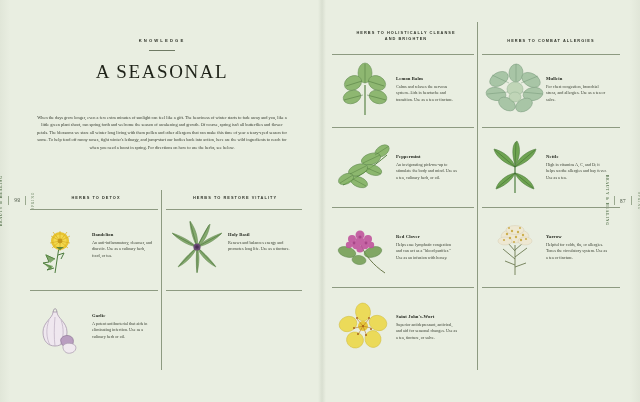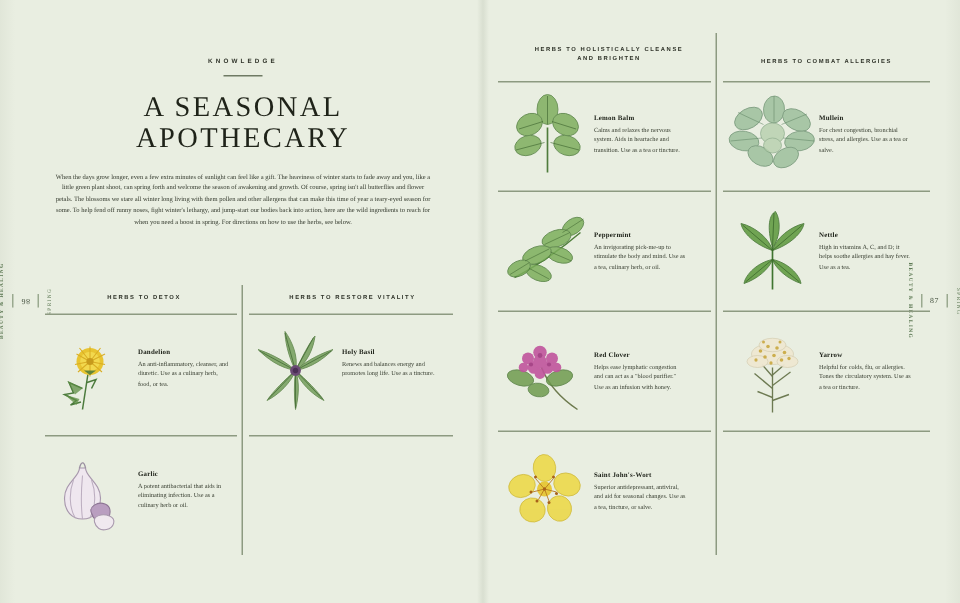--- a/index.html
+++ b/index.html
@@ -204,21 +204,20 @@
         <span class="rail-sep"></span>
         <span class="rail-word">Spring</span>
       </div>
     </div>
 
     <div id="masthead">
       <div id="eyebrow">KNOWLEDGE</div>
       <div id="eyebrow-rule"></div>
       <h1 id="title">
         <span>A SEASONAL</span><br>
-        <span>APOTHECARY</span>
       </h1>
     </div>
 
     <div id="intro">When the days grow longer, even a few extra minutes of sunlight can feel like a gift. The heaviness of winter starts to fade away and you, like a little green plant shoot, can spring forth and welcome the season of awakening and growth. Of course, spring isn't all butterflies and flower petals. The blossoms we stare all winter long living with them pollen and other allergens that can make this time of year a teary-eyed season for some. To help fend off runny noses, fight winter's lethargy, and jump-start our bodies back into action, here are the wild ingredients to reach for when you need a boost in spring. For directions on how to use the herbs, see below.</div>
 
     <div class="col-head" style="position:absolute; left:36px; top:195px; width:120px;">HERBS TO DETOX</div>
     <div class="col-head" style="position:absolute; left:170px; top:195px; width:130px;">HERBS TO RESTORE VITALITY</div>
 
     <div class="hrule" style="position:absolute; left:30px; top:209px; width:128px;"></div>
     <div class="hrule" style="position:absolute; left:166px; top:209px; width:136px;"></div>

